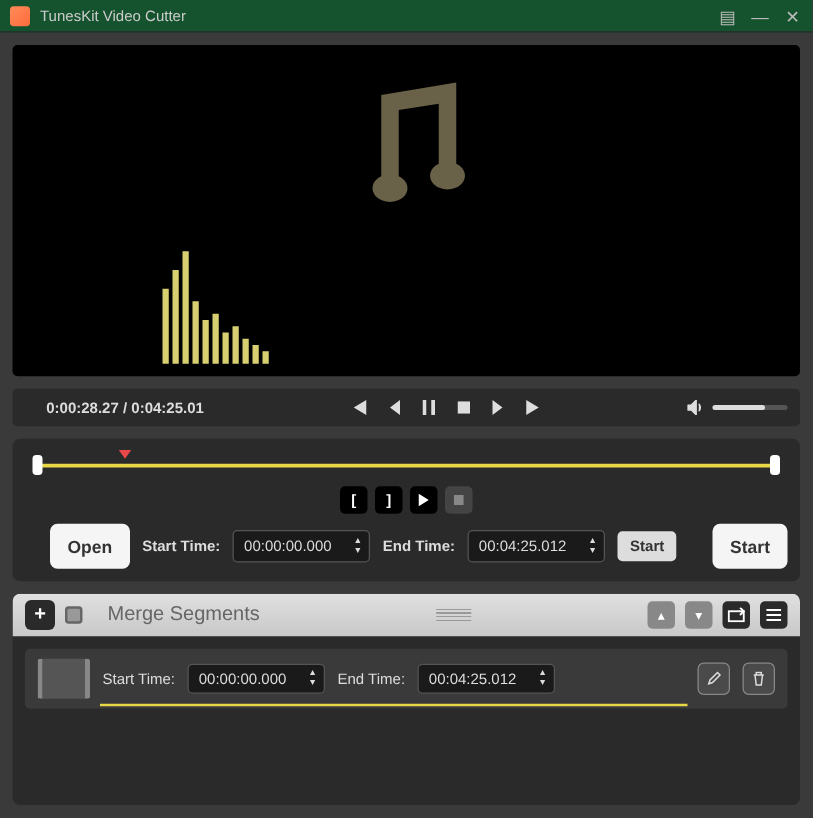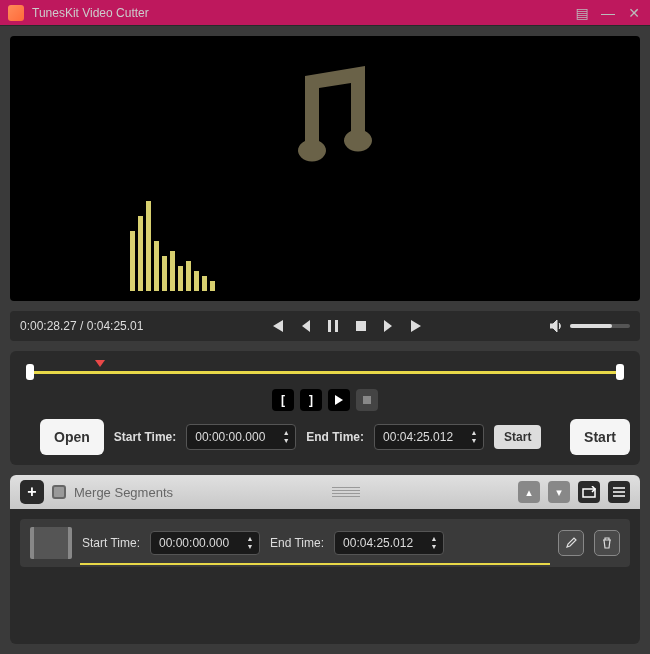--- a/index.html
+++ b/index.html
@@ -1,29 +1,29 @@
 <!DOCTYPE html>
 <html><head>
 <meta charset="utf-8">
 <style>
 * { margin: 0; padding: 0; box-sizing: border-box; font-family: Arial, sans-serif; }
 body { width: 650px; height: 654px; background: #3a3a3a; overflow: hidden; }
 .window { width: 100%; height: 100%; display: flex; flex-direction: column; }
-.titlebar { height: 26px; background: #be185d; display: flex; align-items: center; padding: 0 8px; border-bottom: 1px solid #2a2a2a; }
+.titlebar { height: 26px; background: #14532d; display: flex; align-items: center; padding: 0 8px; border-bottom: 1px solid #2a2a2a; }
 .app-icon { width: 16px; height: 16px; background: linear-gradient(135deg, #ff8c5a, #ff6b3a); border-radius: 3px; margin-right: 8px; }
 .app-title { color: #ccc; font-size: 12px; flex: 1; }
 .titlebar-controls { display: flex; gap: 10px; }
 .titlebar-controls span { color: #bbb; font-size: 14px; cursor: pointer; width: 16px; text-align: center; }
 .preview { margin: 10px; background: #000; height: 265px; border-radius: 4px; position: relative; overflow: hidden; display: flex; align-items: center; justify-content: center; }
 .music-note { position: absolute; left: 50%; top: 30%; transform: translate(-50%, -50%); }
 .eq-bars { position: absolute; bottom: 10px; left: 120px; display: flex; align-items: flex-end; gap: 3px; }
 .eq-bars div { width: 5px; background: #d8d070; }
 .dashes { position: absolute; }
 .controls-bar { margin: 0 10px 10px; background: #2a2a2a; border-radius: 4px; height: 30px; display: flex; align-items: center; padding: 0 10px; color: #ddd; font-size: 12px; gap: 10px; }
-.time-display { flex: 0 0 auto; font-weight: normal; }
+.time-display { flex: 0 0 auto; font-weight: bold; margin-left: 17px; }
 .playback-controls { flex: 1; display: flex; justify-content: center; gap: 8px; }
 .playback-controls button { background: none; border: none; color: #ddd; cursor: pointer; width: 20px; height: 20px; display: flex; align-items: center; justify-content: center; }
 .volume { display: flex; align-items: center; gap: 6px; }
 .vol-track { width: 60px; height: 4px; background: #555; border-radius: 2px; position: relative; }
 .vol-track::after { content: ''; position: absolute; left: 0; top: 0; width: 70%; height: 100%; background: #ddd; border-radius: 2px; }
 .timeline-panel { margin: 0 10px 10px; background: #2a2a2a; border-radius: 6px; padding: 12px 10px 10px; }
 .timeline-track { position: relative; height: 18px; margin-bottom: 8px; }
 .timeline-line { position: absolute; top: 8px; left: 10px; right: 10px; height: 3px; background: #e8d848; border-radius: 2px; }
 .timeline-handle { position: absolute; width: 8px; height: 16px; background: #fff; border-radius: 3px; top: 1px; }
 .timeline-handle.left { left: 6px; }
@@ -37,21 +37,21 @@
 .time-label { color: #ddd; font-size: 12px; font-weight: bold; }
 .time-input { display: flex; align-items: center; background: #1a1a1a; border: 1px solid #555; border-radius: 4px; height: 26px; padding: 0 4px 0 8px; }
 .time-input span { color: #ddd; font-size: 12px; min-width: 82px; }
 .spinner { display: flex; flex-direction: column; margin-left: 4px; }
 .spinner div { width: 10px; height: 8px; font-size: 7px; color: #ddd; text-align: center; line-height: 8px; cursor: pointer; }
 .fmt-btn { background: #ddd; color: #333; border: none; border-radius: 4px; padding: 5px 10px; font-size: 12px; font-weight: bold; cursor: pointer; }
 .segments-panel { margin: 0 10px 10px; background: #2a2a2a; border-radius: 6px; flex: 1; display: flex; flex-direction: column; overflow: hidden; }
 .seg-header { height: 34px; background: linear-gradient(#e0e0e0, #c8c8c8); display: flex; align-items: center; padding: 0 10px; gap: 8px; }
 .plus-btn { width: 24px; height: 24px; background: #2a2a2a; color: #fff; border: none; border-radius: 5px; font-size: 16px; font-weight: bold; cursor: pointer; }
 .checkbox { width: 14px; height: 14px; border: 2px solid #666; border-radius: 3px; background: #999; }
-.merge-label { color: #666; font-size: 13px; }
+.merge-label { color: #666; font-size: 16px; margin-left: 12px; }
 .seg-header-spacer { flex: 1; display: flex; justify-content: center; }
 .grip { width: 28px; height: 10px; background: repeating-linear-gradient(#999, #999 1px, transparent 1px, transparent 3px); }
 .hdr-icon { width: 22px; height: 22px; background: #888; border-radius: 4px; display: flex; align-items: center; justify-content: center; color: #fff; font-size: 11px; }
 .hdr-icon.dark { background: #2a2a2a; }
 .seg-body { flex: 1; padding: 10px; }
 .segment-row { background: #3a3a3a; border-radius: 4px; padding: 8px 10px; display: flex; align-items: center; gap: 10px; position: relative; }
 .thumb { width: 42px; height: 32px; background: #555; border-left: 4px solid #888; border-right: 4px solid #888; border-radius: 2px; }
 .seg-time-label { color: #ddd; font-size: 12px; }
 .seg-input { display: flex; align-items: center; background: #1a1a1a; border: 1px solid #555; border-radius: 4px; height: 24px; padding: 0 4px 0 8px; }
 .seg-input span { color: #ddd; font-size: 12px; min-width: 82px; }

